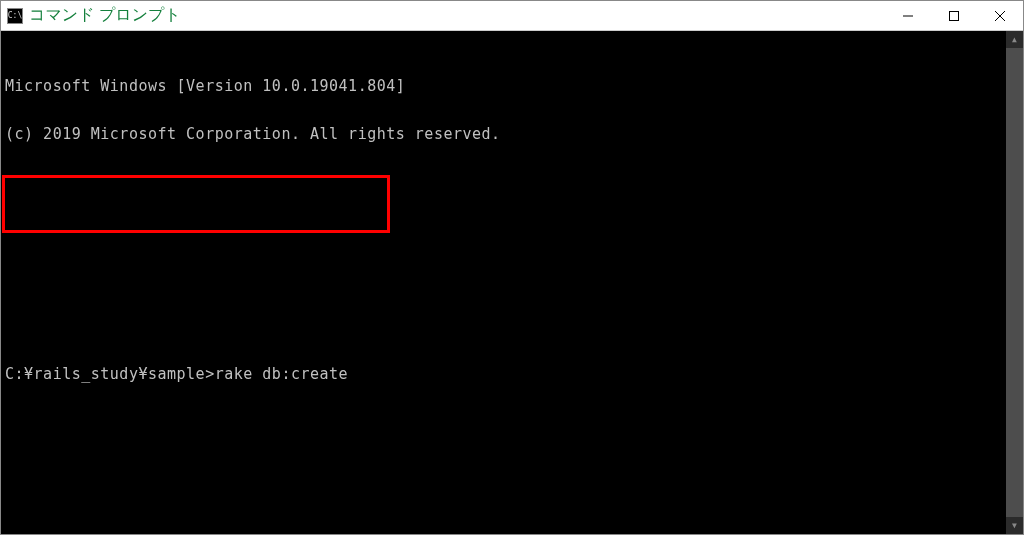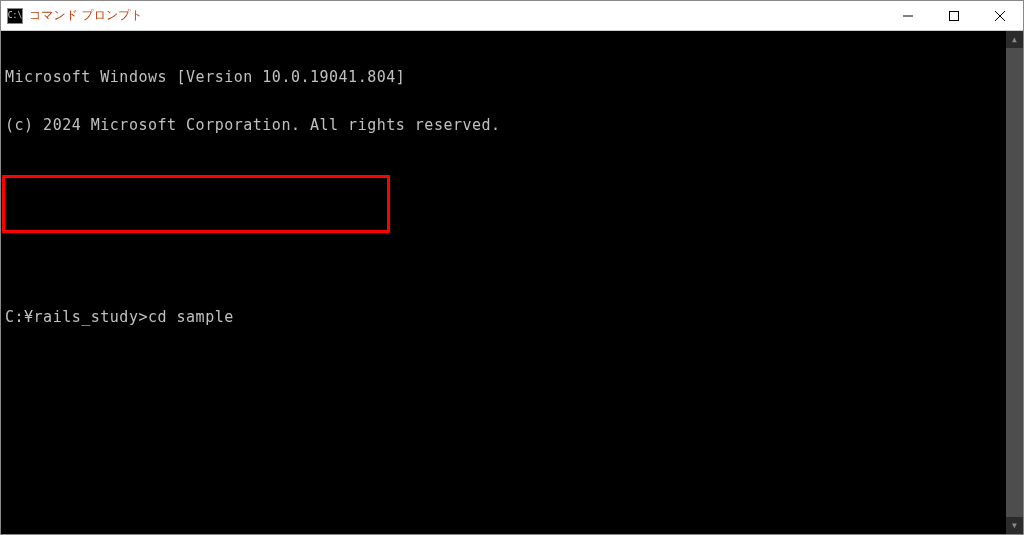--- a/index.html
+++ b/index.html
@@ -30,22 +30,22 @@
       border: 1px solid #888;
       margin-right: 6px;
       display: flex;
       align-items: center;
       justify-content: center;
       font-size: 8px;
       color: #ccc;
       font-family: monospace;
     }
     .titlebar-title {
-      font-size: 12px;
-      color: #c2410c;
+      font-size: 16px;
+      color: #15803d;
       font-family: 'Meiryo UI', 'MS UI Gothic', sans-serif;
       flex: 1;
     }
     .window-controls {
       display: flex;
       height: 100%;
     }
     .window-control {
       width: 46px;
       height: 100%;
@@ -59,21 +59,21 @@
     }
     .terminal-area {
       position: relative;
       width: 100%;
       height: calc(100% - 30px);
       background: #000;
       display: flex;
     }
     .terminal-content {
       flex: 1;
-      padding: 6px 4px;
+      padding: 15px 4px;
       font-size: 15px;
       line-height: 16px;
       color: #c0c0c0;
       white-space: pre;
       font-family: 'MS Gothic', monospace;
       letter-spacing: 0.5px;
     }
     .terminal-line {
       display: block;
       height: 16px;
@@ -150,26 +150,26 @@
           <line x1="0" y1="0" x2="10" y2="10" stroke="#000" stroke-width="1"></line>
           <line x1="10" y1="0" x2="0" y2="10" stroke="#000" stroke-width="1"></line>
         </svg>
     </div>
   </div>
 </div>
 
 <div class="terminal-area">
   <div class="terminal-content">
     <span class="terminal-line">Microsoft Windows [Version 10.0.19041.804]</span>
-    <span class="terminal-line">(c) 2024 Microsoft Corporation. All rights reserved.</span>
+    <span class="terminal-line">(c) 2019 Microsoft Corporation. All rights reserved.</span>
     <div class="blank-line"></div>
     <div class="blank-line"></div>
     <div class="blank-line"></div>
-    <span class="terminal-line">C:¥rails_study&gt;cd sample</span>
     <div class="blank-line"></div>
+    <span class="terminal-line">C:¥rails_study¥sample&gt;rake db:create</span>
     
     
     
     
   </div>
   <div class="highlight-box"></div>
   <div class="scrollbar">
     <div class="scrollbar-thumb"></div>
     <div class="scrollbar-arrow up">▲</div>
     <div class="scrollbar-arrow down">▼</div>

